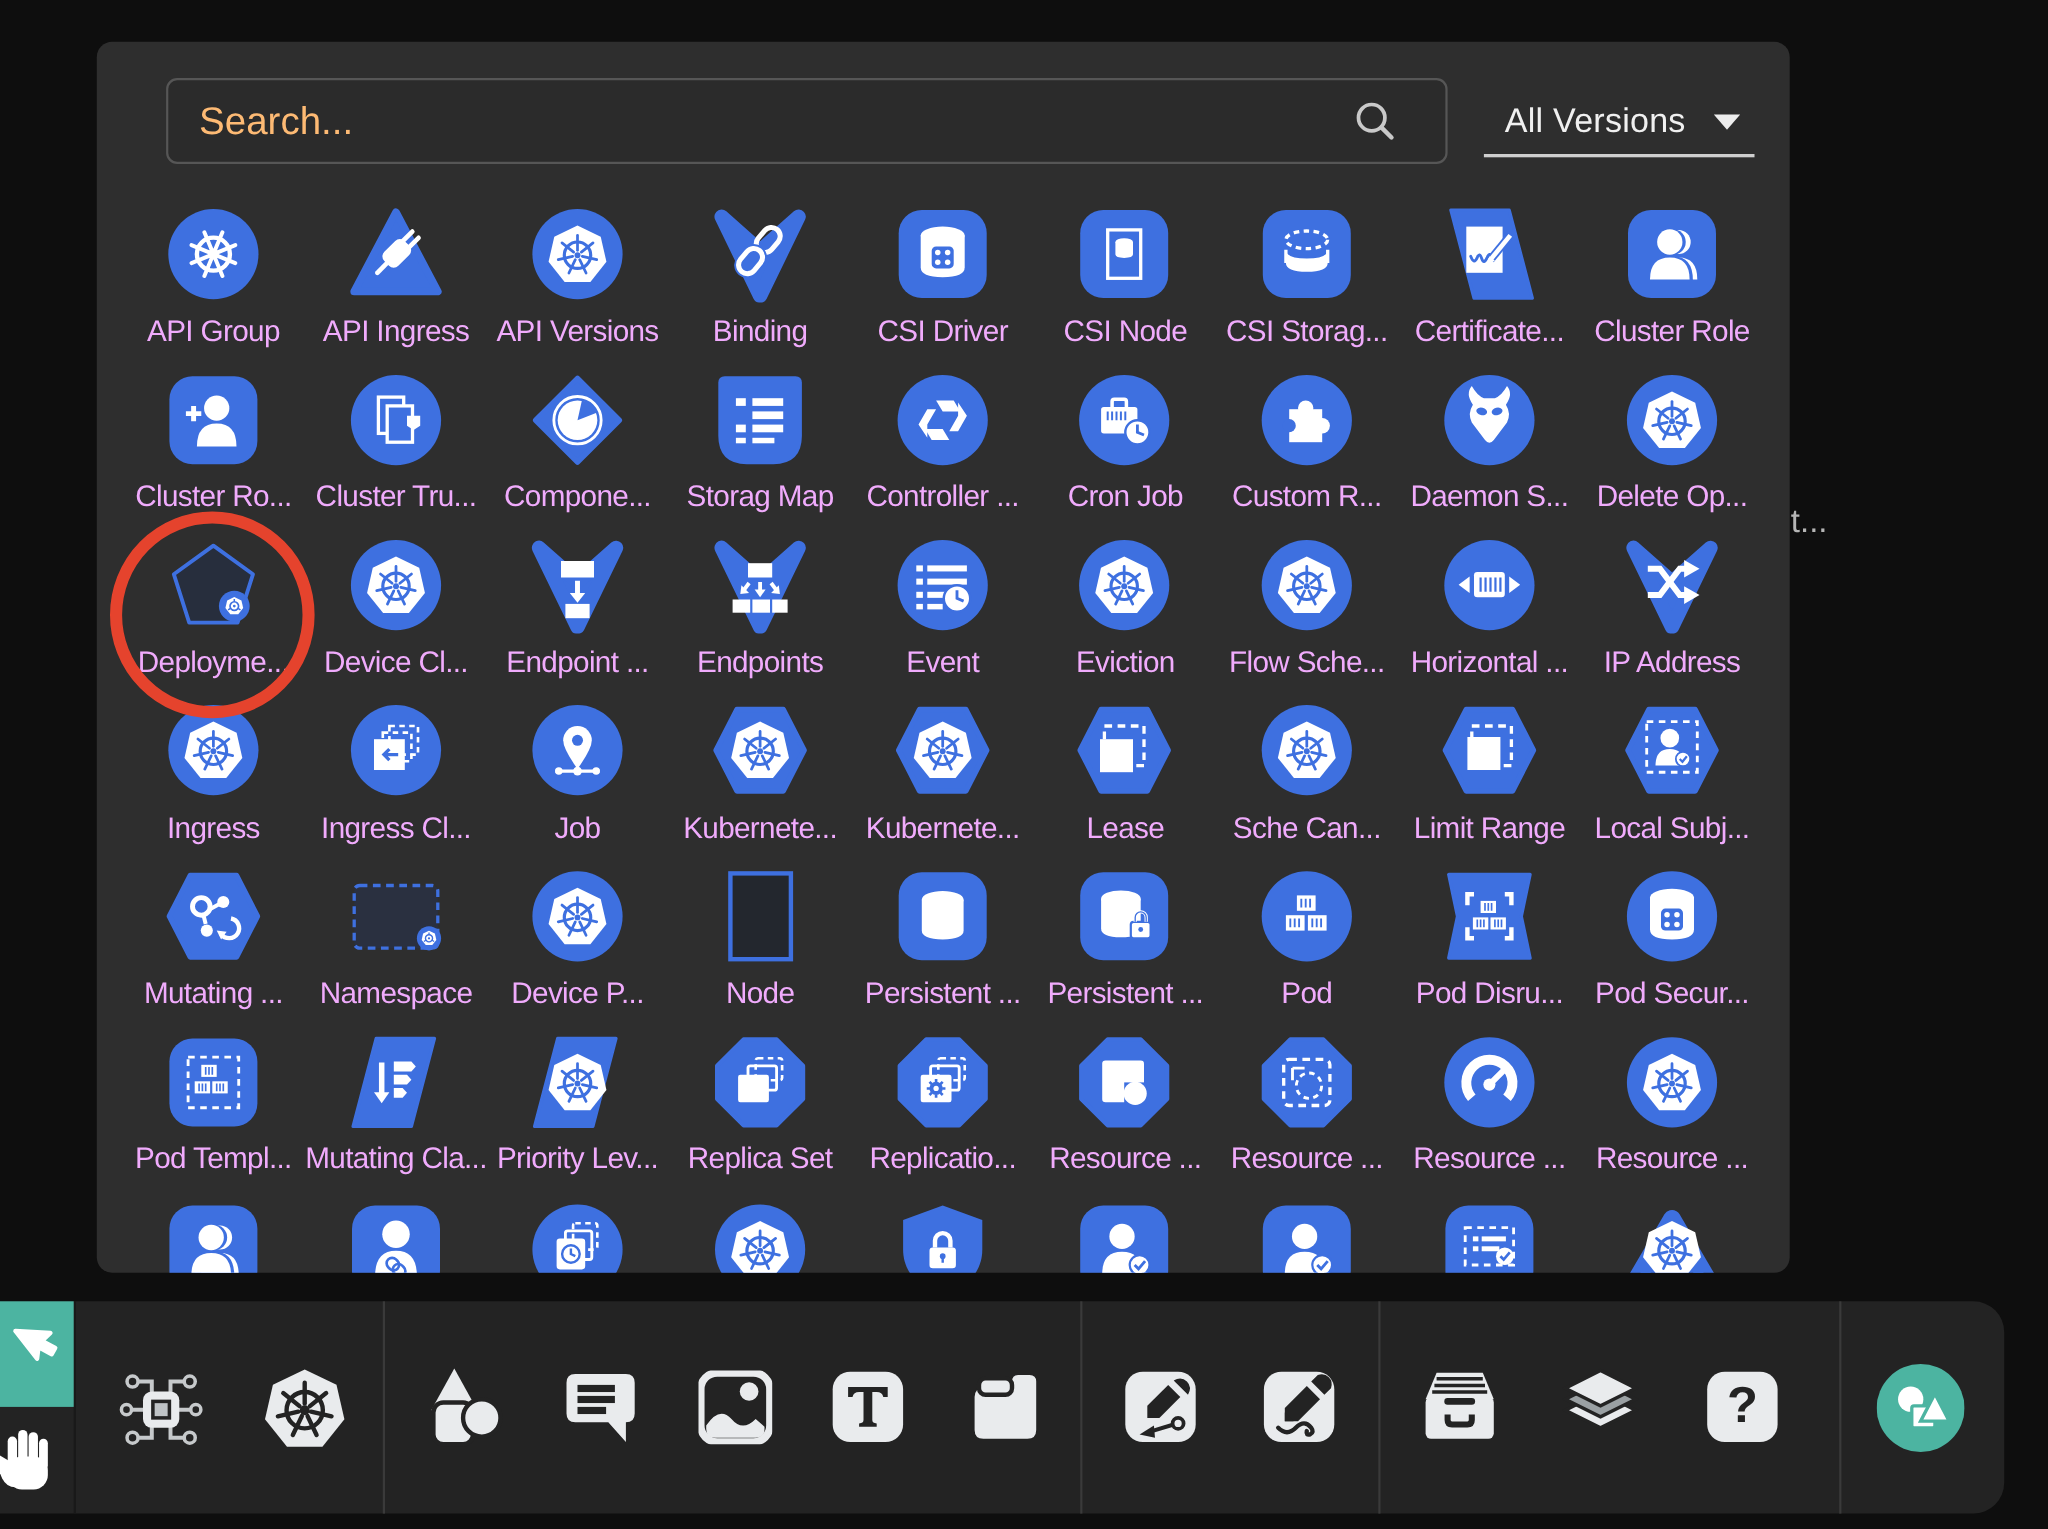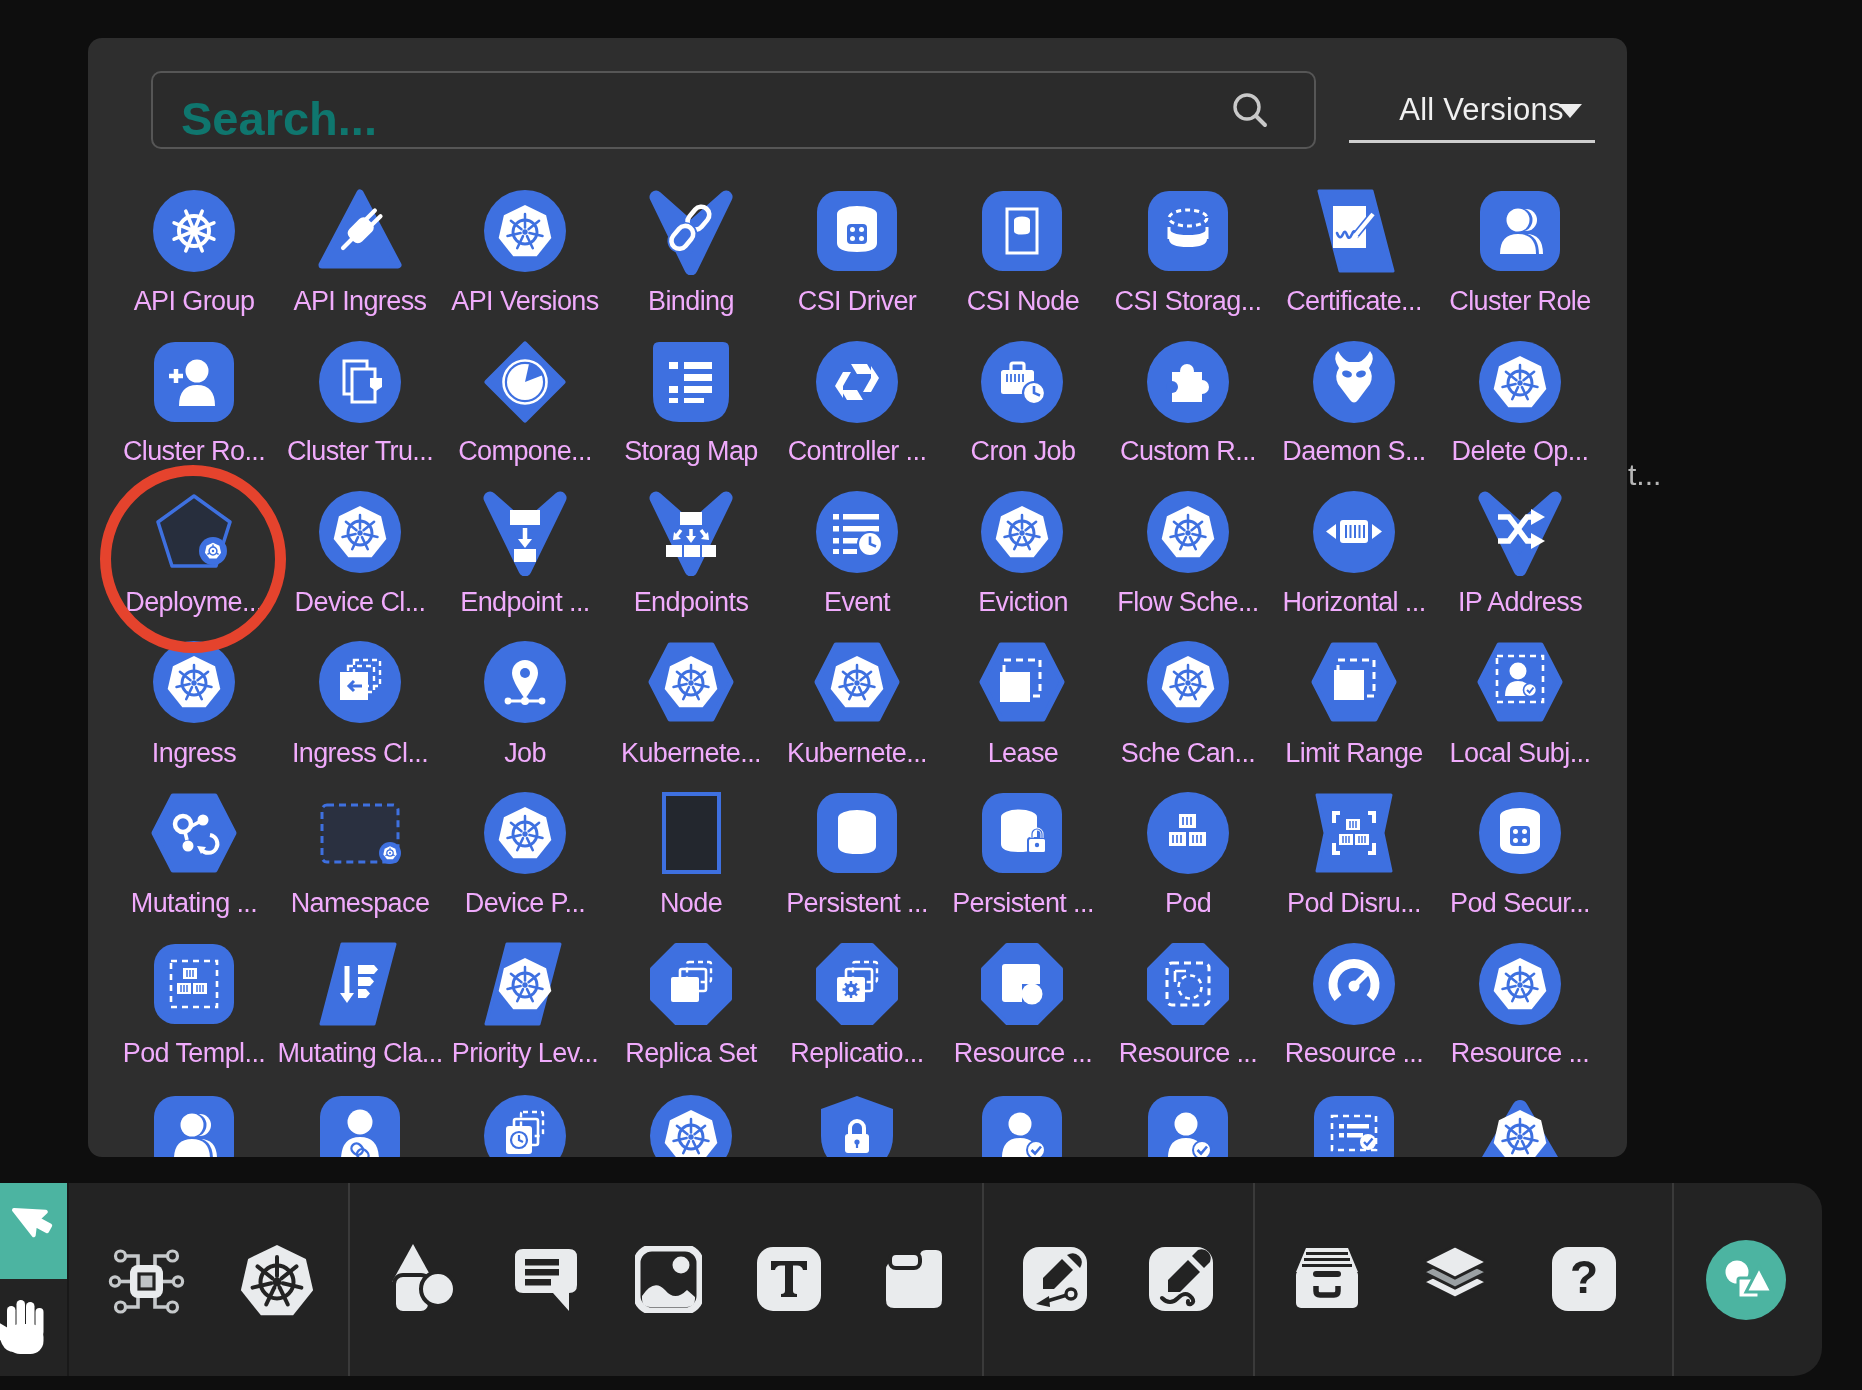--- a/index.html
+++ b/index.html
@@ -412,26 +412,26 @@
         <rect x="37" y="32" width="22" height="4.5" fill="#fff"></rect>
 <rect x="29" y="41" width="5" height="4.5" fill="#fff"></rect>
         <rect x="37" y="41" width="16" height="4.5" fill="#fff"></rect>
 <circle cx="58" cy="50" r="8" fill="#fff"></circle>
         <path d="M54 50 L57 53 L62.5 46.5" fill="none" stroke="#3e70e0" stroke-width="2.4"></path>
       </g>
     </defs>
   </svg>
 <div class="panel"></div>
 <div style="position:absolute;left:151px;top:71px;width:1165px;height:78px;border:2px solid #565656;border-radius:10px;background:#2b2b2b;"></div>
-<div style="position:absolute;left:181px;top:91px;font-size:47px;color:#0f766e;font-weight:bold;">Search...</div>
+<div style="position:absolute;left:181px;top:91px;font-size:35px;color:#fdba74;">Search...</div>
 <svg class="ticon" style="left:1228px;top:88px" width="44" height="44" viewBox="0 0 44 44">
     <circle cx="19" cy="19" r="12" fill="none" stroke="#c9c9c9" stroke-width="3.4"></circle>
     <line x1="28" y1="28" x2="37" y2="37" stroke="#c9c9c9" stroke-width="4" stroke-linecap="round"></line>
   </svg>
-<div style="position:absolute;left:1349px;top:92px;width:246px;text-align:center;font-size:31px;color:#f0f0f0;letter-spacing:0.2px;padding-left:19px;">All Versions</div>
+<div style="position:absolute;left:1349px;top:92px;width:246px;text-align:left;font-size:31px;color:#f0f0f0;letter-spacing:0.2px;padding-left:19px;">All Versions</div>
 <svg class="ticon" style="left:1556px;top:103px" width="30" height="18" viewBox="0 0 30 18">
     <path d="M2 1 L26 1 L14 15 Z" fill="#ededed"></path>
   </svg>
 <div style="position:absolute;left:1349px;top:140px;width:246px;height:2.5px;background:#cfcfcf;"></div>
 <div style="position:absolute;left:1628px;top:458px;font-size:30px;color:#b5b5b5;">t...</div>
 <svg class="tile" style="left:150px;top:187px" viewBox="0 0 88 88">
     <use href="#s-circ"></use>
     <use href="#g-wheelw"></use>
   </svg>
 <div class="lbl" style="left:79px;top:286px">API Group</div>

